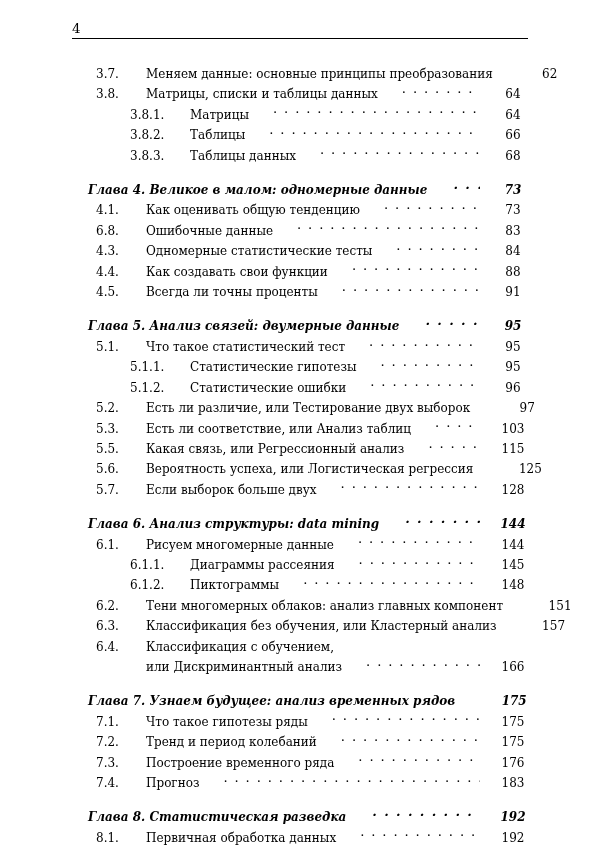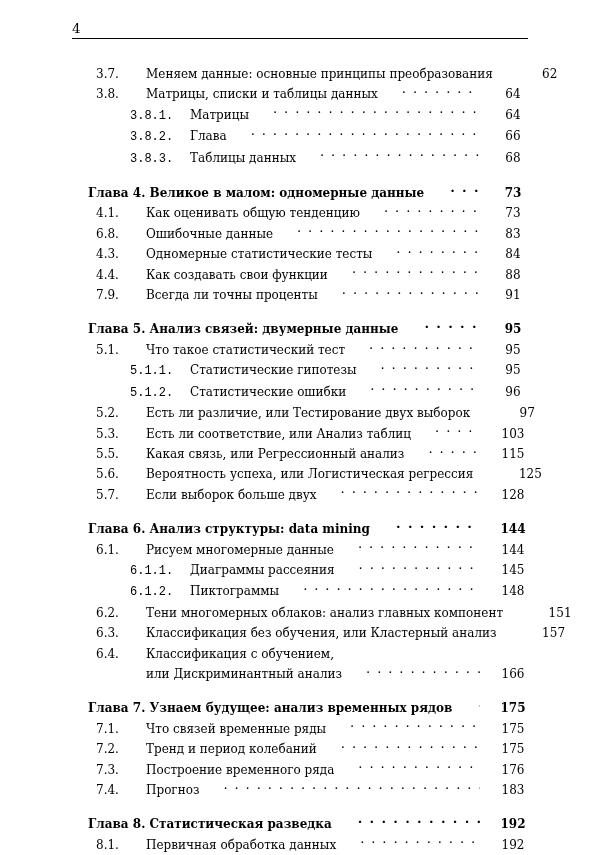--- a/index.html
+++ b/index.html
@@ -86,36 +86,36 @@
   .page-no {
     flex: 0 0 auto;
     width: 30px;
     text-align: center;
   }
 
   
   .entry.chapter {
     font-weight: bold;
     margin-top: 14px;
+    font-style: italic;
   }
   .entry.chapter .num { width: 0; }
   .entry.chapter .title { padding-right: 8px; }
 
   
   .entry.section .num {
     width: 34px;
     margin-left: 24px;
   }
   .entry.section .title { margin-left: 0; text-align: right; }
 
   
   .entry.subsection .num {
     width: 44px;
     margin-left: 58px;
-    font-family: Liberation Mono, monospace;
   }
 
   
   .entry.cont .num {
     width: 34px;
     margin-left: 24px;
   }
 
   .gap-before { margin-top: 14px; }
 </style>
@@ -143,21 +143,21 @@
         <span class="page-no">64</span>
       </div>
       <div class="entry subsection">
         <span class="num">3.8.1.</span>
         <span class="title">Матрицы</span>
         <span class="leader"></span>
         <span class="page-no">64</span>
       </div>
       <div class="entry subsection">
         <span class="num">3.8.2.</span>
-        <span class="title">Глава</span>
+        <span class="title">Таблицы</span>
         <span class="leader"></span>
         <span class="page-no">66</span>
       </div>
       <div class="entry subsection">
         <span class="num">3.8.3.</span>
         <span class="title">Таблицы данных</span>
         <span class="leader"></span>
         <span class="page-no">68</span>
       </div>
       <div class="entry chapter gap-before">
@@ -184,21 +184,21 @@
         <span class="leader"></span>
         <span class="page-no">84</span>
       </div>
       <div class="entry section">
         <span class="num">4.4.</span>
         <span class="title">Как создавать свои функции</span>
         <span class="leader"></span>
         <span class="page-no">88</span>
       </div>
       <div class="entry section">
-        <span class="num">7.9.</span>
+        <span class="num">4.5.</span>
         <span class="title">Всегда ли точны проценты</span>
         <span class="leader"></span>
         <span class="page-no">91</span>
       </div>
       <div class="entry chapter gap-before">
         <span class="num"></span>
         <span class="title">Глава 5. Анализ связей: двумерные данные</span>
         <span class="leader"></span>
         <span class="page-no">95</span>
       </div>
@@ -299,21 +299,21 @@
         <span class="page-no">166</span>
       </div>
       <div class="entry chapter gap-before">
         <span class="num"></span>
         <span class="title">Глава 7. Узнаем будущее: анализ временных рядов</span>
         <span class="leader"></span>
         <span class="page-no">175</span>
       </div>
       <div class="entry section">
         <span class="num">7.1.</span>
-        <span class="title">Что связей временные ряды</span>
+        <span class="title">Что такое гипотезы ряды</span>
         <span class="leader"></span>
         <span class="page-no">175</span>
       </div>
       <div class="entry section">
         <span class="num">7.2.</span>
         <span class="title">Тренд и период колебаний</span>
         <span class="leader"></span>
         <span class="page-no">175</span>
       </div>
       <div class="entry section">

